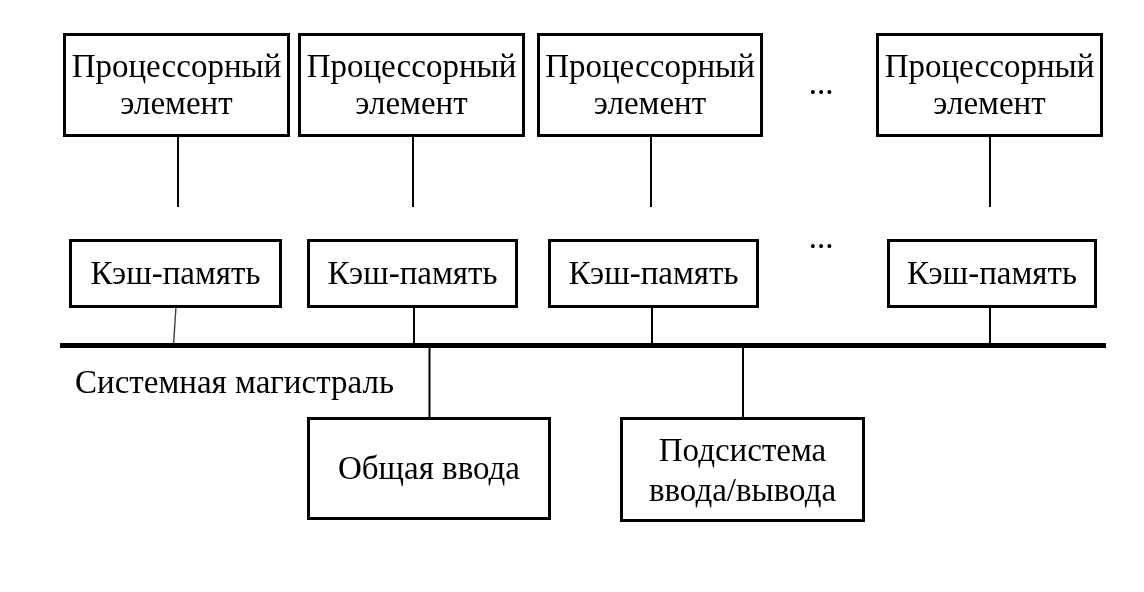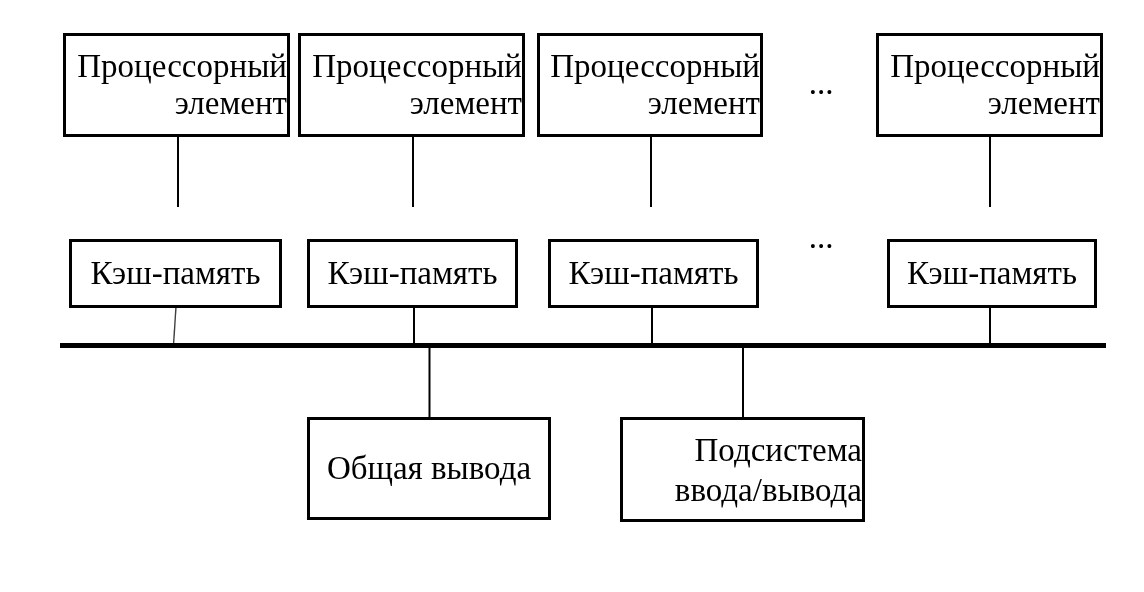--- a/index.html
+++ b/index.html
@@ -25,21 +25,21 @@
     z-index: 1;
   }
   .box {
     position: absolute;
     box-sizing: border-box;
     border: 3px solid #000000;
     background: #ffffff;
     display: flex;
     align-items: center;
     justify-content: center;
-    text-align: right;
+    text-align: center;
     font-size: 33px;
     line-height: 37px;
     z-index: 2;
   }
   .box--proc   { top: 33px;  height: 104px; }
   .box--cache  { top: 207px; height: 69px; margin-top: 32px;  }
   .box--mem    { top: 417px; left: 307px; width: 244px; height: 103px; }
   .box--io     { top: 417px; left: 620px; width: 245px; height: 105px; line-height: 40px; }
   .ellipsis {
     position: absolute;
@@ -89,17 +89,18 @@
   <div class="box box--proc" style="left:537px; width:226px;">Процессорный элемент</div>
   <div class="box box--proc" style="left:876px; width:227px;">Процессорный элемент</div>
   <div class="ellipsis ellipsis--proc">...</div>
 
   <div class="box box--cache" style="left:69px;  width:213px;">Кэш-память</div>
   <div class="box box--cache" style="left:307px; width:211px;">Кэш-память</div>
   <div class="box box--cache" style="left:548px; width:211px;">Кэш-память</div>
   <div class="box box--cache" style="left:887px; width:210px;">Кэш-память</div>
   <div class="ellipsis ellipsis--cache">...</div>
 
+  <div class="bus-label">Системная магистраль</div>
 
-  <div class="box box--mem">Общая вывода</div>
+  <div class="box box--mem">Общая ввода</div>
   <div class="box box--io">Подсистема ввода/вывода</div>
 
 </div>
 
 </body></html>

